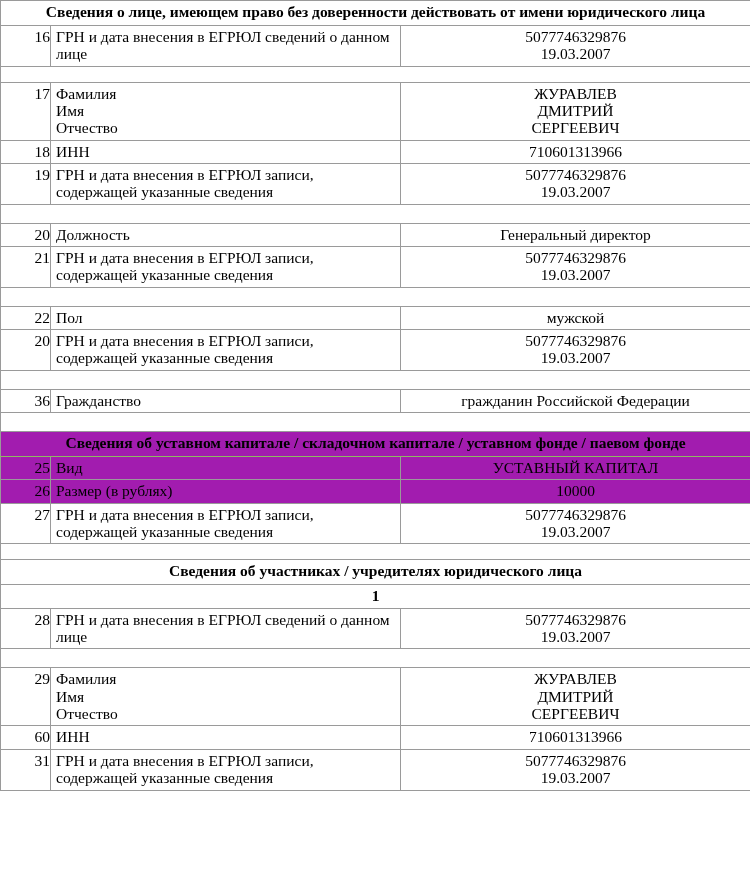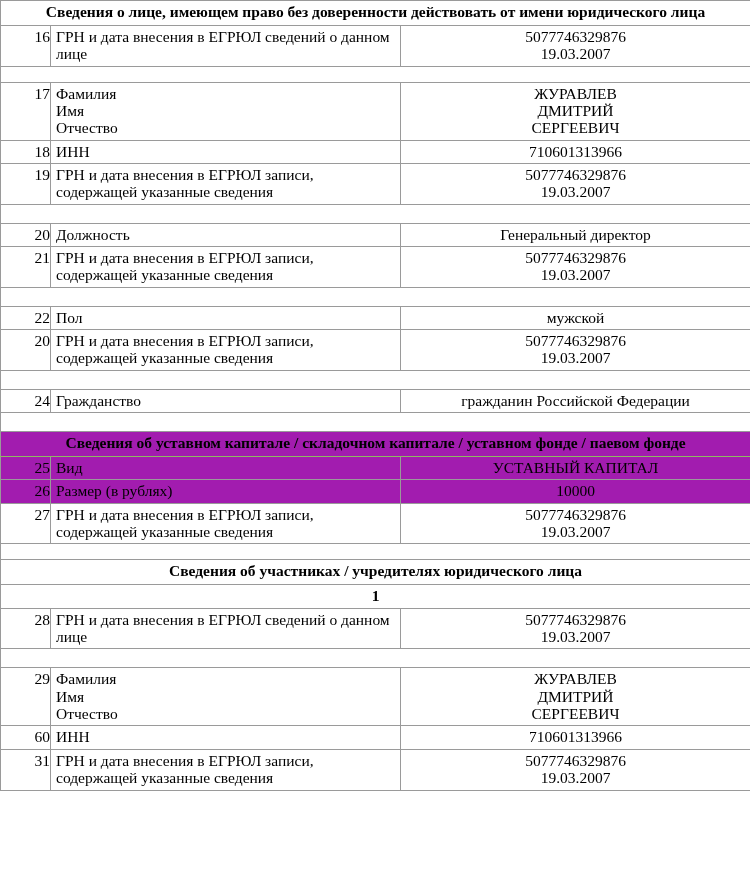--- a/index.html
+++ b/index.html
@@ -167,21 +167,21 @@
       <td class="label">ГРН и дата внесения в ЕГРЮЛ записи, содержащей указанные сведения</td>
       <td class="valcell">5077746329876
 19.03.2007</td>
     </tr>
 
     <tr class="spacer tall">
       <td colspan="3"></td>
     </tr>
 
     <tr>
-      <td class="num">24</td>
+      <td class="num">36</td>
       <td class="label">Гражданство</td>
       <td class="valcell">гражданин Российской Федерации</td>
     </tr>
 
     <tr class="spacer tall">
       <td colspan="3"></td>
     </tr>
 
     <tr class="section-title hl">
       <td colspan="3">Сведения об уставном капитале / складочном капитале / уставном фонде / паевом фонде</td>

